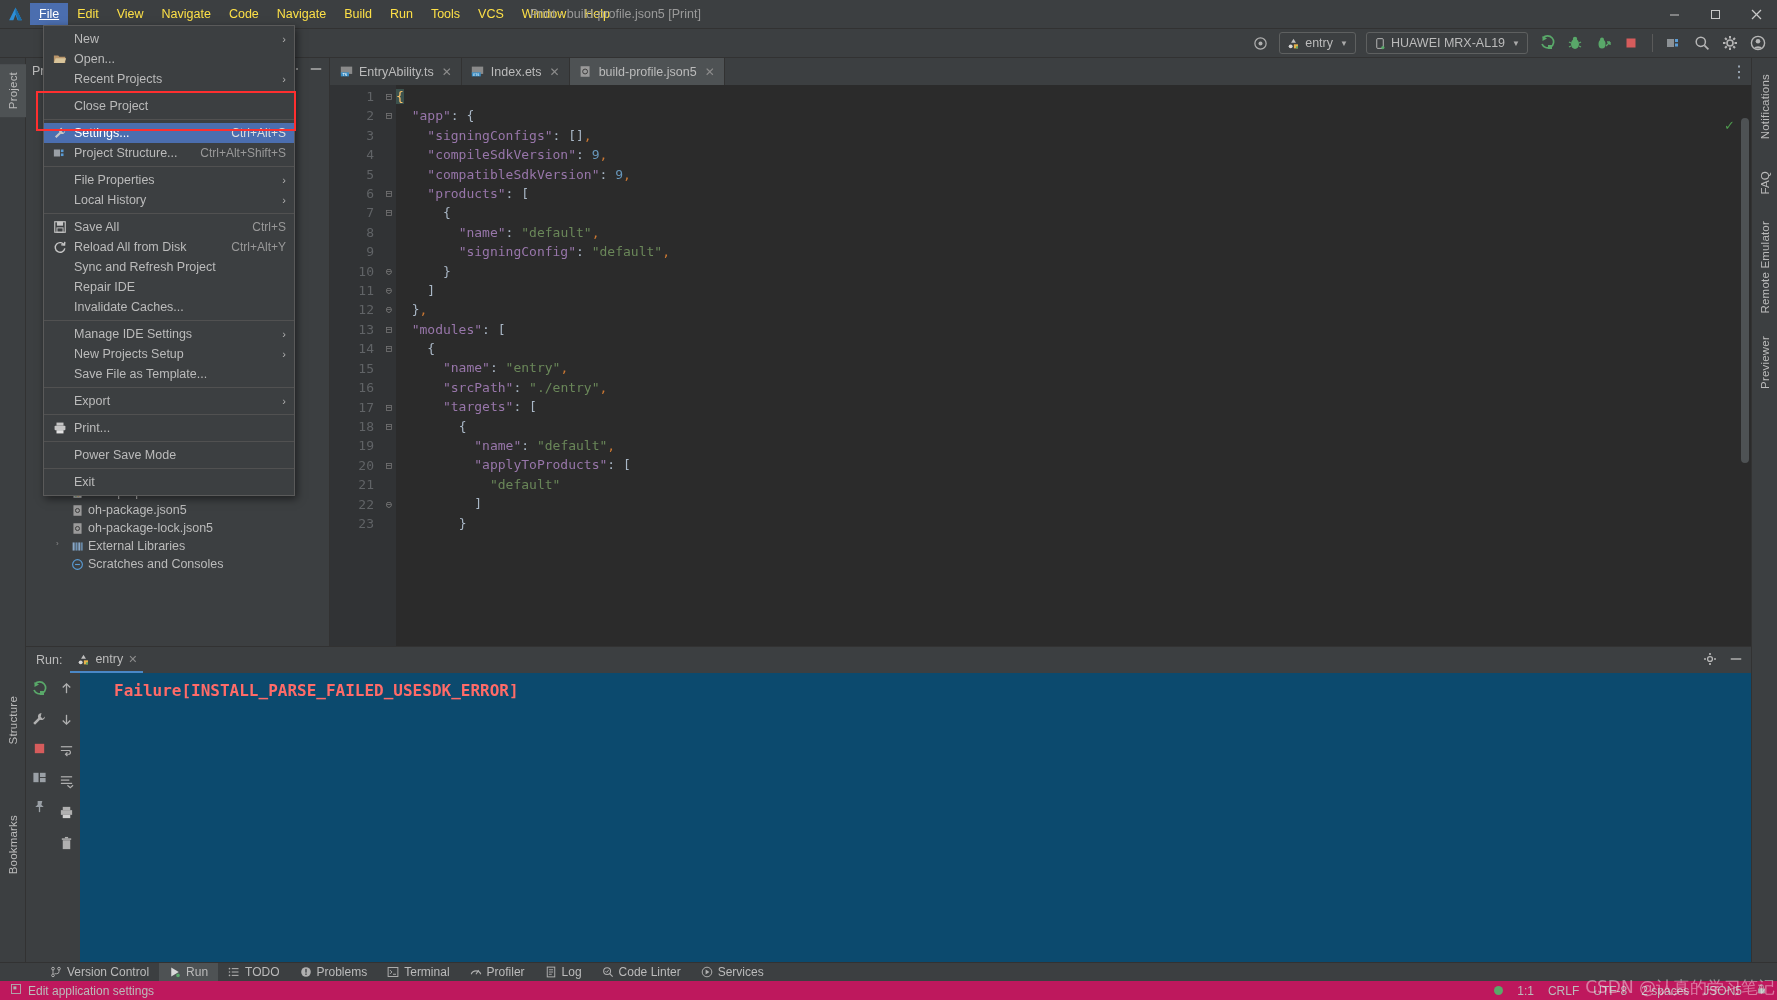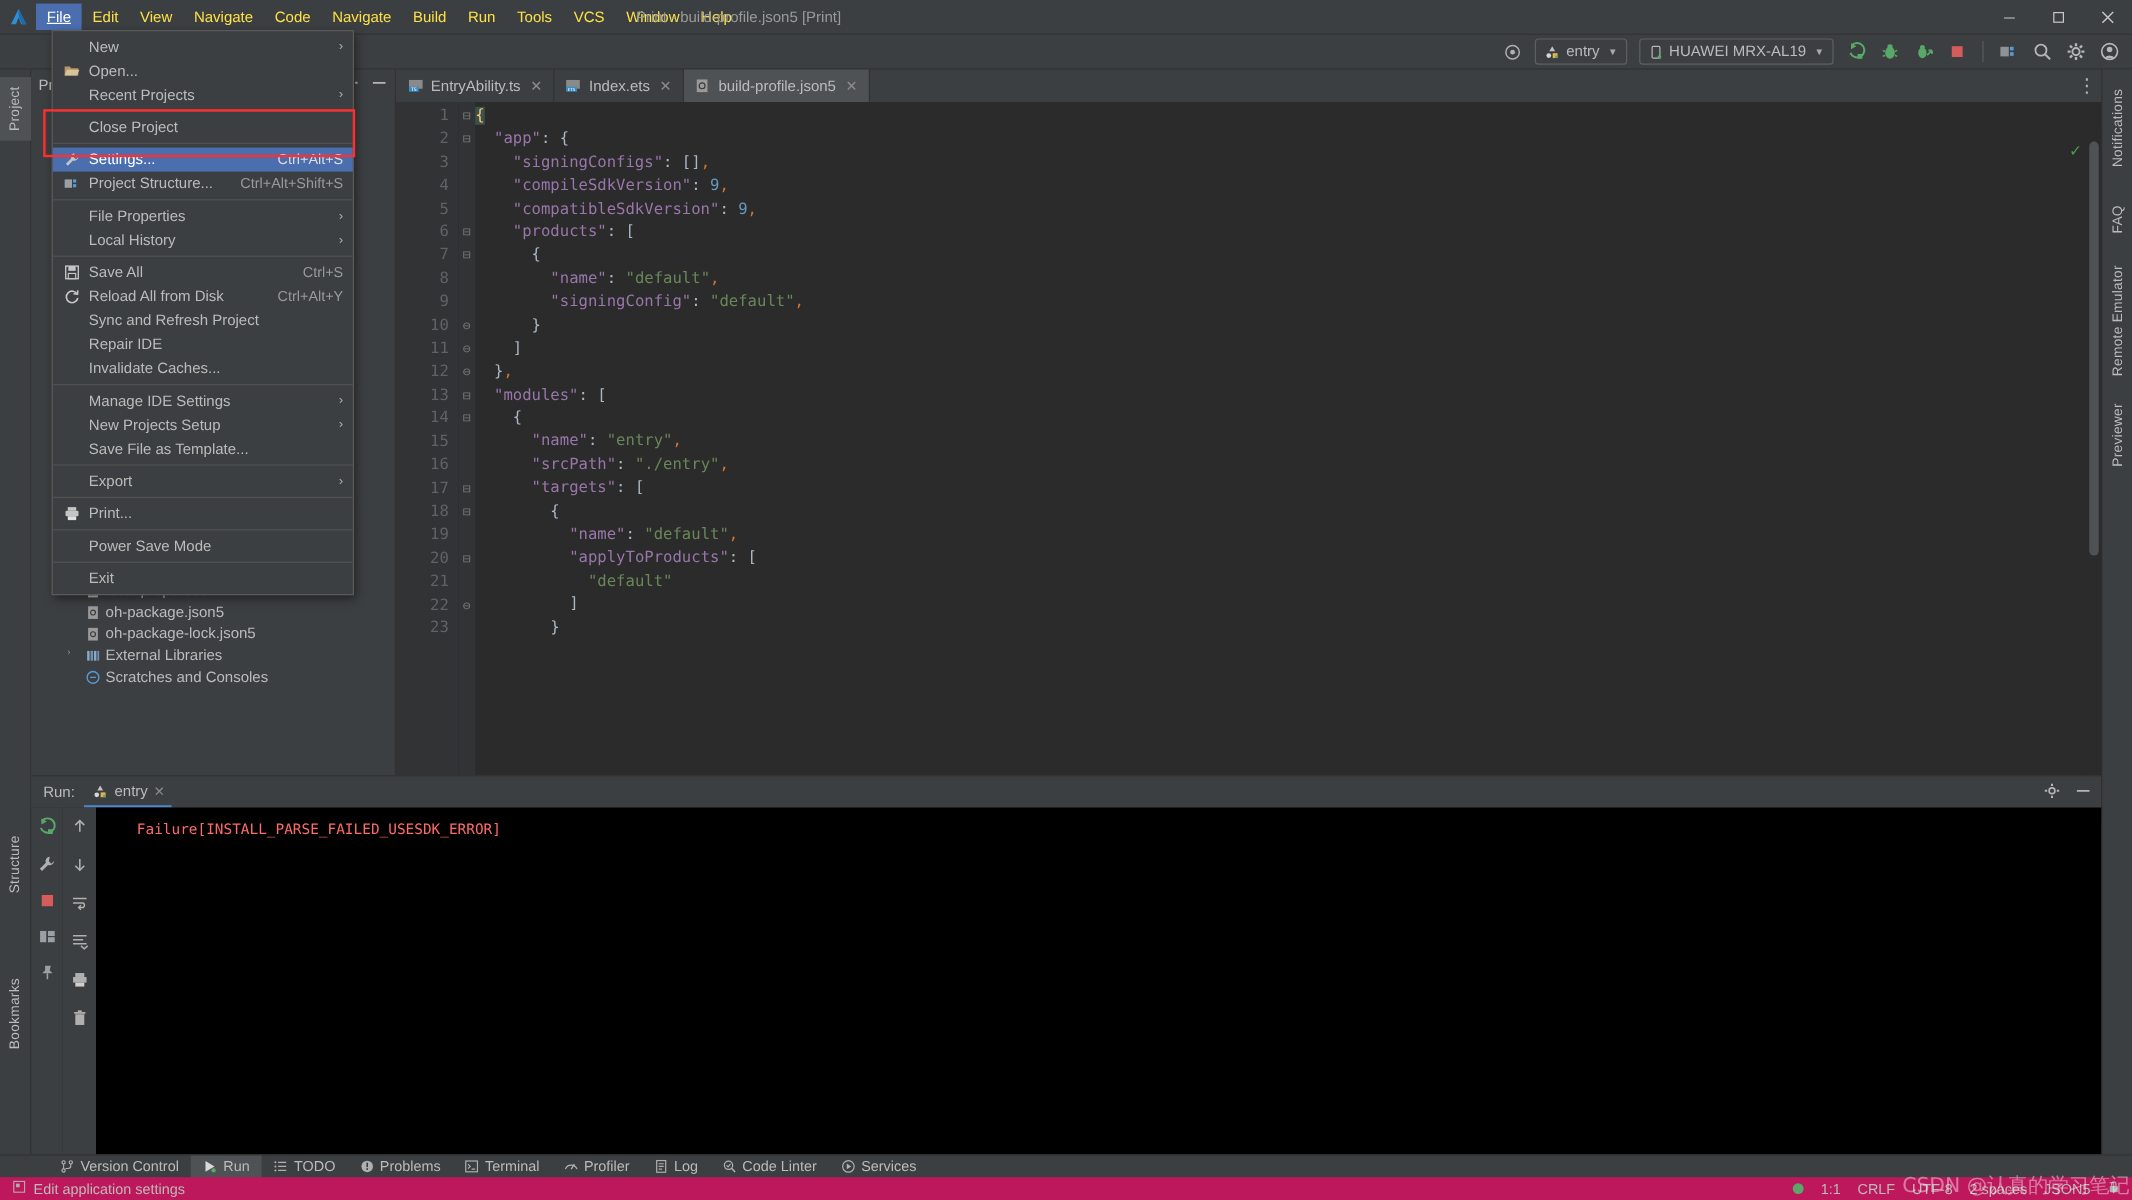--- a/index.html
+++ b/index.html
@@ -119,22 +119,22 @@
 
   
   .runpanel { position: absolute; left: 26px; right: 26px; bottom: 38px; height: 316px; background: #3c3f41; border-top: 1px solid #323232; }
   .run-head { height: 26px; display: flex; align-items: center; gap: 8px; padding-left: 10px; font-size: 12.5px; color: #bbbbbb; position: relative; }
   .run-tab { display: flex; align-items: center; gap: 5px; padding: 0 6px; height: 26px; border-bottom: 2px solid #4a88c7; }
   .run-head-right { position: absolute; right: 8px; display: flex; gap: 12px; align-items: center; color: #a9b7c6; }
   .run-body { position: absolute; top: 26px; left: 0; right: 0; bottom: 0; background: #2b2b2b; }
   .run-side { position: absolute; left: 0; top: 0; width: 26px; bottom: 0; background: #3c3f41; display: flex; flex-direction: column; align-items: center; gap: 10px; padding-top: 8px; }
   .run-side2 { position: absolute; left: 26px; top: 0; width: 28px; bottom: 0; background: #3c3f41; display: flex; flex-direction: column; align-items: center; gap: 12px; padding-top: 8px; }
   .run-console {
-    position: absolute; left: 54px; top: 0; right: 0; bottom: 0; background: #000000;
-    font-family: "DejaVu Sans Mono", monospace; font-size: 12px; line-height: 20px; padding: 8px 0 0 34px;
+    position: absolute; left: 54px; top: 0; right: 0; bottom: 0; background: #0c4a6e;
+    font-family: "DejaVu Sans Mono", monospace; font-size: 16px; line-height: 20px; padding: 8px 0 0 34px; font-weight: bold;
   }
   .c-err { color: #ff6b68; }
   .c-link { color: #589df6; text-decoration: underline; }
 
   
   .bottombar {
     position: absolute; left: 0; bottom: 19px; width: 1777px; height: 19px;
     background: #3c3f41; display: flex; align-items: center; padding-left: 40px; gap: 0;
     border-top: 1px solid #323232;
   }

